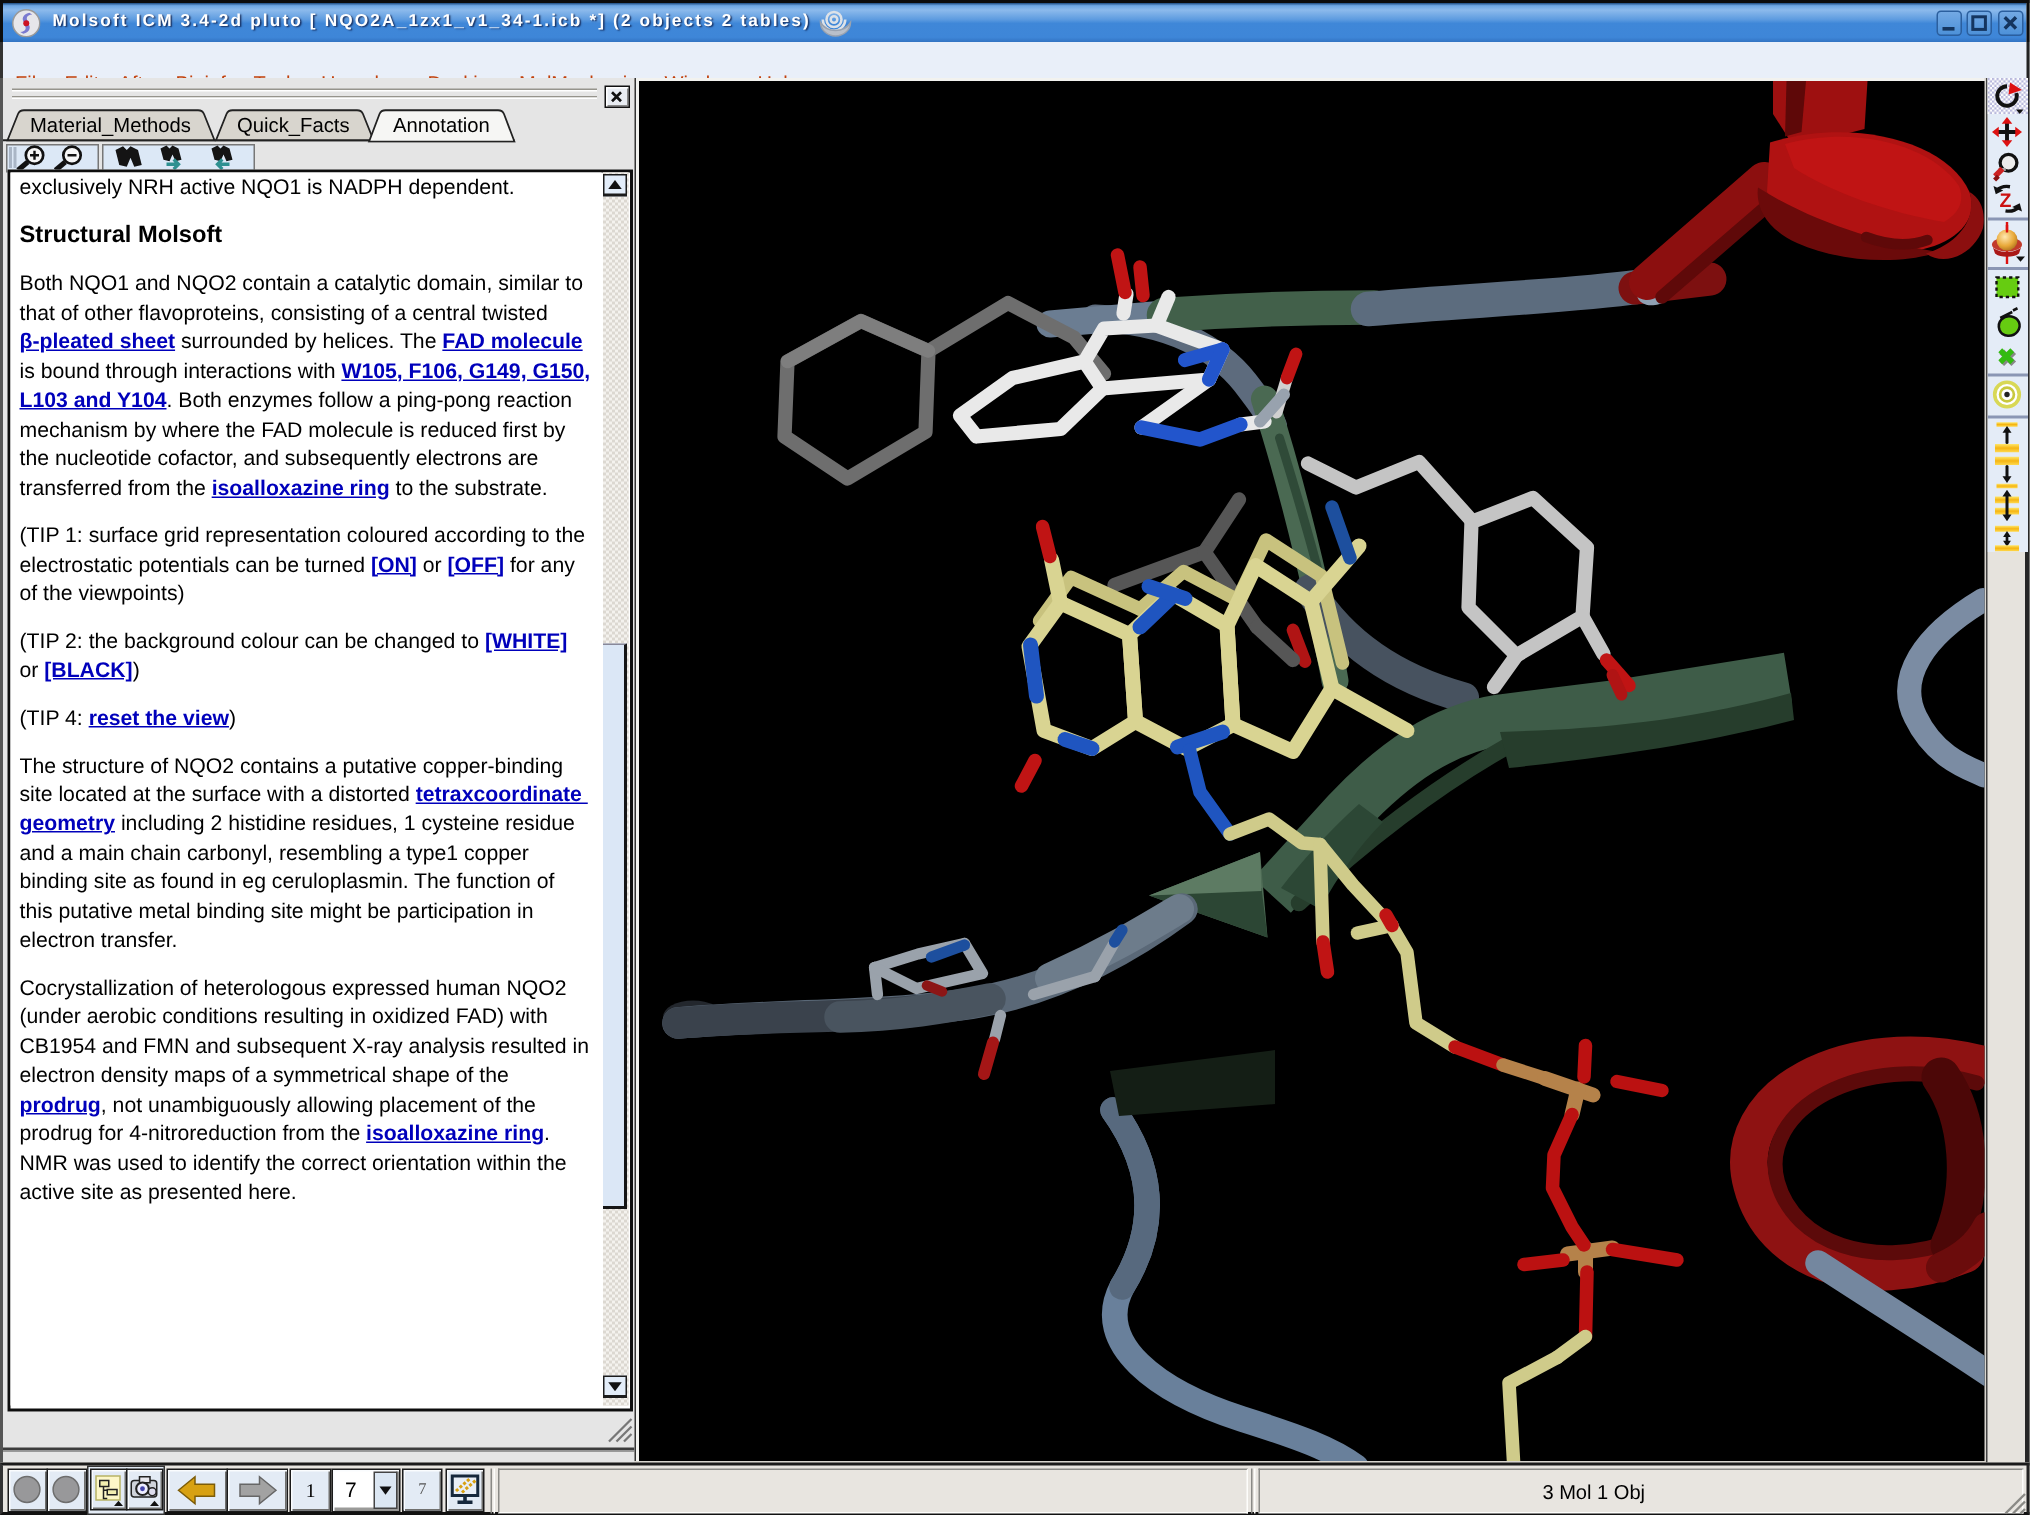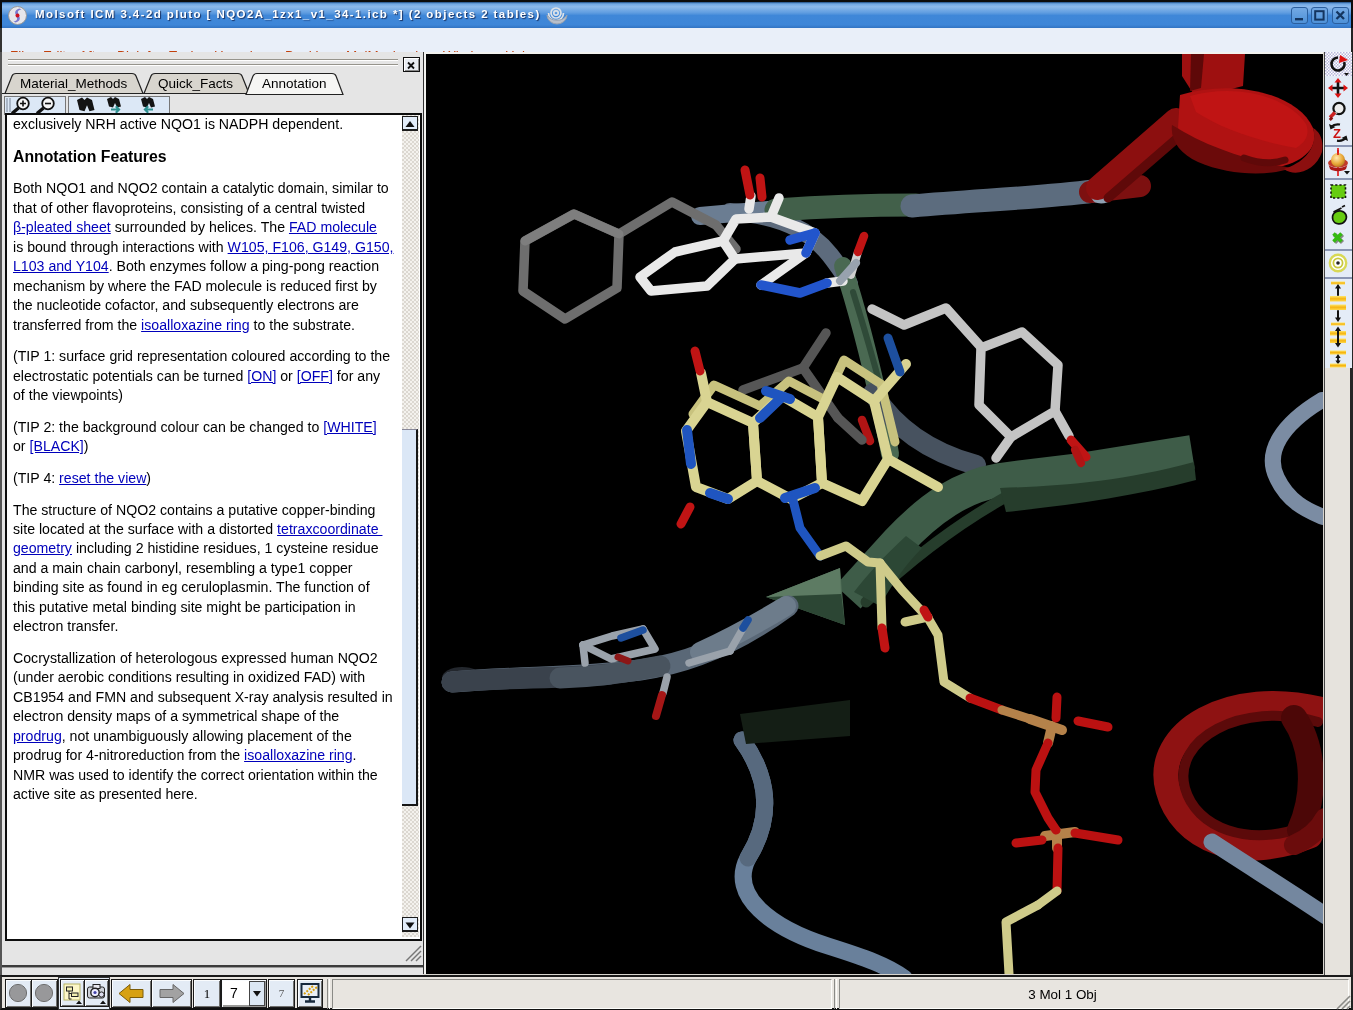--- a/index.html
+++ b/index.html
@@ -14,21 +14,21 @@
 #righttb{left:1324px;top:52px;width:29px;height:923px;background:#e6e3dd;border-left:1px solid #444;border-right:3px solid #262626;}
 #bottombar{left:0;top:975px;width:1353px;height:35px;background:#e8e5e0;border-top:2px solid #1a1a1a;border-bottom:2px solid #111;border-left:2px solid #333;border-right:2px solid #222;}
 .tbtn{background:#e3ebf5;box-shadow:0 0 0 1px #1a1a1a, inset 1px 1px 0 #fafcfe, inset -1px -1px 0 #70706e;}
 .sunken{border-top:1px solid #8a8a86;border-left:1px solid #8a8a86;border-bottom:1px solid #fdfdfb;border-right:1px solid #fdfdfb;}
 
 #textframe{left:3px;top:61px;width:417px;height:828px;background:#fff;border:2px solid #0d0d0d;}
 #textclip{left:5px;top:63px;width:394px;height:822px;overflow:hidden;background:#fff;}
 #textinner{position:absolute;left:6px;top:-0.5px;width:397px;font-size:14.15px;line-height:19.45px;color:#000;}
 #textinner p{margin:12.2px 0;}
 #textinner h3{font-size:15.8px;margin:13px 0;}
-a.lk{color:#0000bb;font-weight:normal;text-decoration:underline;text-align:right;}
+a.lk{color:#0000bb;font-weight:bold;text-decoration:underline;text-align:right;}
 
 #sbar{left:400px;top:63px;width:17px;height:822px;background:#e9e6e0;background-image:repeating-conic-gradient(#f4f2ee 0% 25%, #dcd8d1 0% 50%);background-size:4px 4px;}
 .sbtn{left:0px;width:16px;height:15px;background:#e3edf9;border:1px solid #1c1c1c;border-bottom-width:2px;}
 #sthumb{left:0px;top:314px;width:16px;height:377px;background:#dbe7f6;border-right:2px solid #161616;border-bottom:2px solid #161616;border-top:1px solid #889;}
 </style></head>
 <body>
 <div class="abs" id="titlebar">
  <svg class="abs" style="left:6px;top:4px" width="19" height="19">
       <circle cx="9.5" cy="9.5" r="9" fill="#e6e6ea" stroke="#999" stroke-width="1"></circle>
       <path d="M11.5,2.5 C7,3.5 6,7 8.5,9.5 L11,8.5 C9,6.5 9.5,4 13.5,3.6 Z" fill="#7a7ad0"></path>
@@ -105,21 +105,21 @@
         <path d="M137,3 l4,-2 2,2 2,-2 4,2 2,7.5 -4,1 -2,-4.5 -2,4.5 -4,-1 Z"></path>
       </g>
   <path d="M107,13.5 h8 m-3.2,-3.2 l3.2,3.2 -3.2,3.2" stroke="#2e9090" stroke-width="2.2" fill="none"></path>
   <path d="M149,13.5 h-8 m3.2,-3.2 l-3.2,3.2 3.2,3.2" stroke="#2e9090" stroke-width="2.2" fill="none"></path>
  </svg>
 
  <div class="abs" id="textframe"></div>
  <div class="abs" id="textclip">
   <div id="textinner">
   <p style="margin-top:0">exclusively NRH active NQO1 is NADPH dependent.</p>
-  <h3>Annotation Features</h3>
+  <h3>Structural Molsoft</h3>
   <p>Both NQO1 and NQO2 contain a catalytic domain, similar to<br>
 that of other flavoproteins, consisting of a central twisted<br>
 <a class="lk">β-pleated sheet</a> surrounded by helices. The <a class="lk">FAD molecule</a><br>
 is bound through interactions with <a class="lk">W105, F106, G149, G150,</a><br>
 <a class="lk">L103 and Y104</a>. Both enzymes follow a ping-pong reaction<br>
 mechanism by where the FAD molecule is reduced first by<br>
 the nucleotide cofactor, and subsequently electrons are<br>
 transferred from the <a class="lk">isoalloxazine ring</a> to the substrate.</p>
   <p>(TIP 1: surface grid representation coloured according to the<br>
 electrostatic potentials can be turned <a class="lk">[ON]</a> or <a class="lk">[OFF]</a> for any<br>

